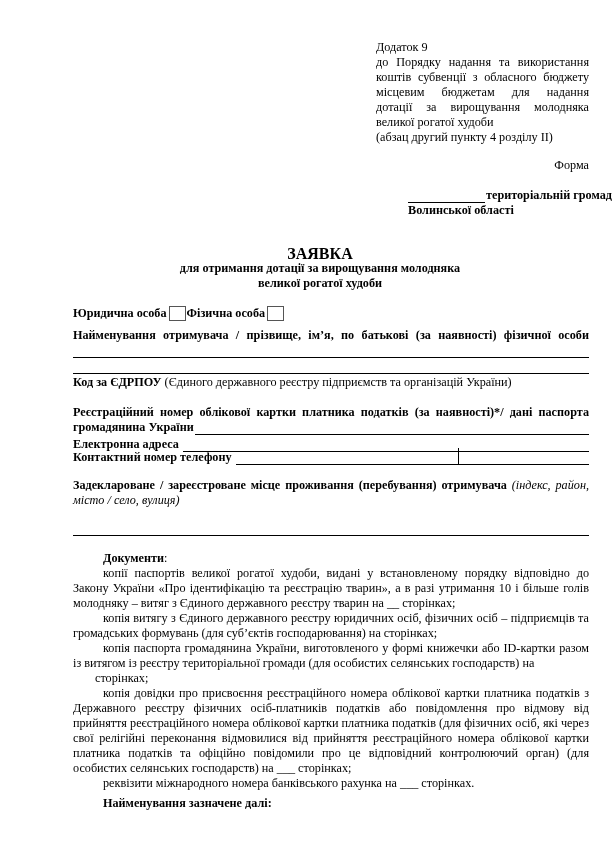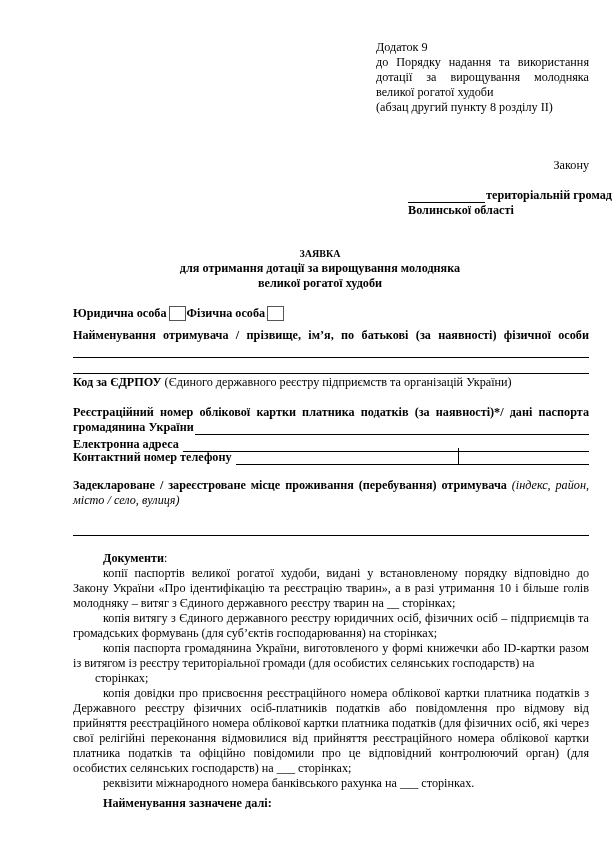--- a/index.html
+++ b/index.html
@@ -17,21 +17,21 @@
   #annex { left: 376px; top: 40px; width: 213px; }
   #annex .l { display: block; white-space: nowrap; }
   #annex .j { text-align: justify; text-align-last: justify; }
 
   #form-label { left: 376px; top: 158px; width: 213px; text-align: right; }
   #addressee { left: 376px; top: 188px; width: 213px; font-weight: bold; margin-left: 32px; }
   #addressee .line1 { display:flex; align-items:flex-end; }
   #addressee .blank { width: 77px; border-bottom: 1px solid #000; height: 12px; margin-right: 1px; }
 
   #title-block { left: 150px; top: 246px; width: 340px; text-align: center; font-weight: bold; }
-  #title-block .t1 { font-size: 10px; }
+  #title-block .t1 { font-size: 16px; }
 
   #person-type { left: 73px; top: 306px; font-weight: bold; display: flex; align-items: center; }
   .chk { display: inline-block; width: 15px; height: 13px; border: 1px solid #555; margin: 0 1px 0 2px; background:#fff; }
 
   #name-label { left: 73px; top: 328px; width: 516px; font-weight: bold; }
   #edrpou { left: 73px; top: 375px; width: 516px; }
   #reg-label { left: 73px; top: 405px; width: 516px; font-weight: bold; }
   #reg-label .row2 { display: flex; align-items: flex-end; }
   #reg-label .row2 .fill { flex: 1; border-bottom: 1px solid #000; height: 13px; margin-left: 1px; }
 
@@ -49,26 +49,28 @@
   #docs .ind { text-indent: 30px; }
   #docs .hang { padding-left: 22px; }
   #confirm { left: 103px; top: 796px; font-weight: bold; }
 </style>
 </head>
 <body>
 
 <div id="annex" class="abs">
   <span class="l">Додаток 9</span>
   <span class="l j">до Порядку надання та використання</span>
+  <span class="l j">коштів субвенції з обласного бюджету</span>
+  <span class="l j">місцевим бюджетам для надання</span>
   <span class="l j">дотації за вирощування молодняка</span>
   <span class="l">великої рогатої худоби</span>
-  <span class="l">(абзац другий пункту 8 розділу ІІ)</span>
+  <span class="l">(абзац другий пункту 4 розділу ІІ)</span>
 </div>
 
-<div id="form-label" class="abs">Закону</div>
+<div id="form-label" class="abs">Форма</div>
 
 <div id="addressee" class="abs">
   <div class="line1">
     <span class="blank"></span>
     <span>територіальній громаді</span>
   </div>
   <div>Волинської області</div>
 </div>
 
 <div id="title-block" class="abs">

